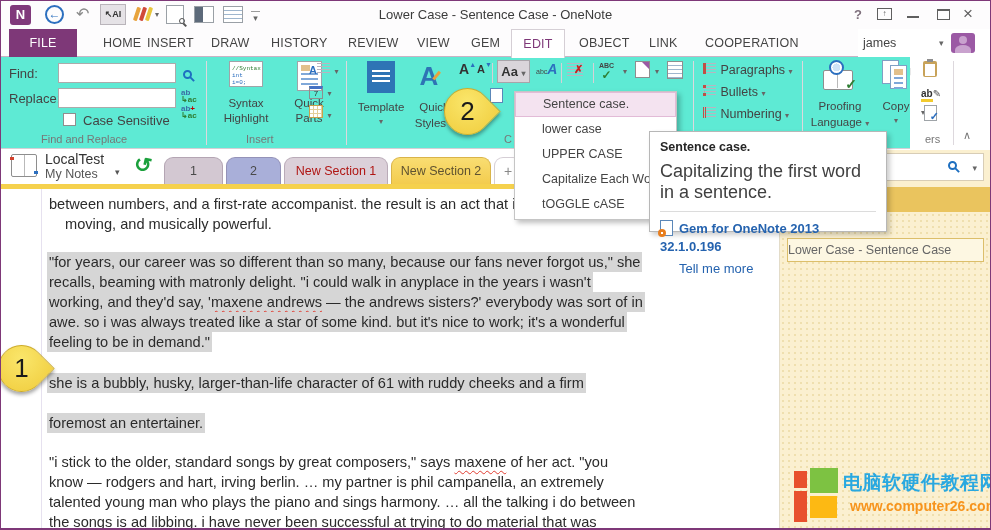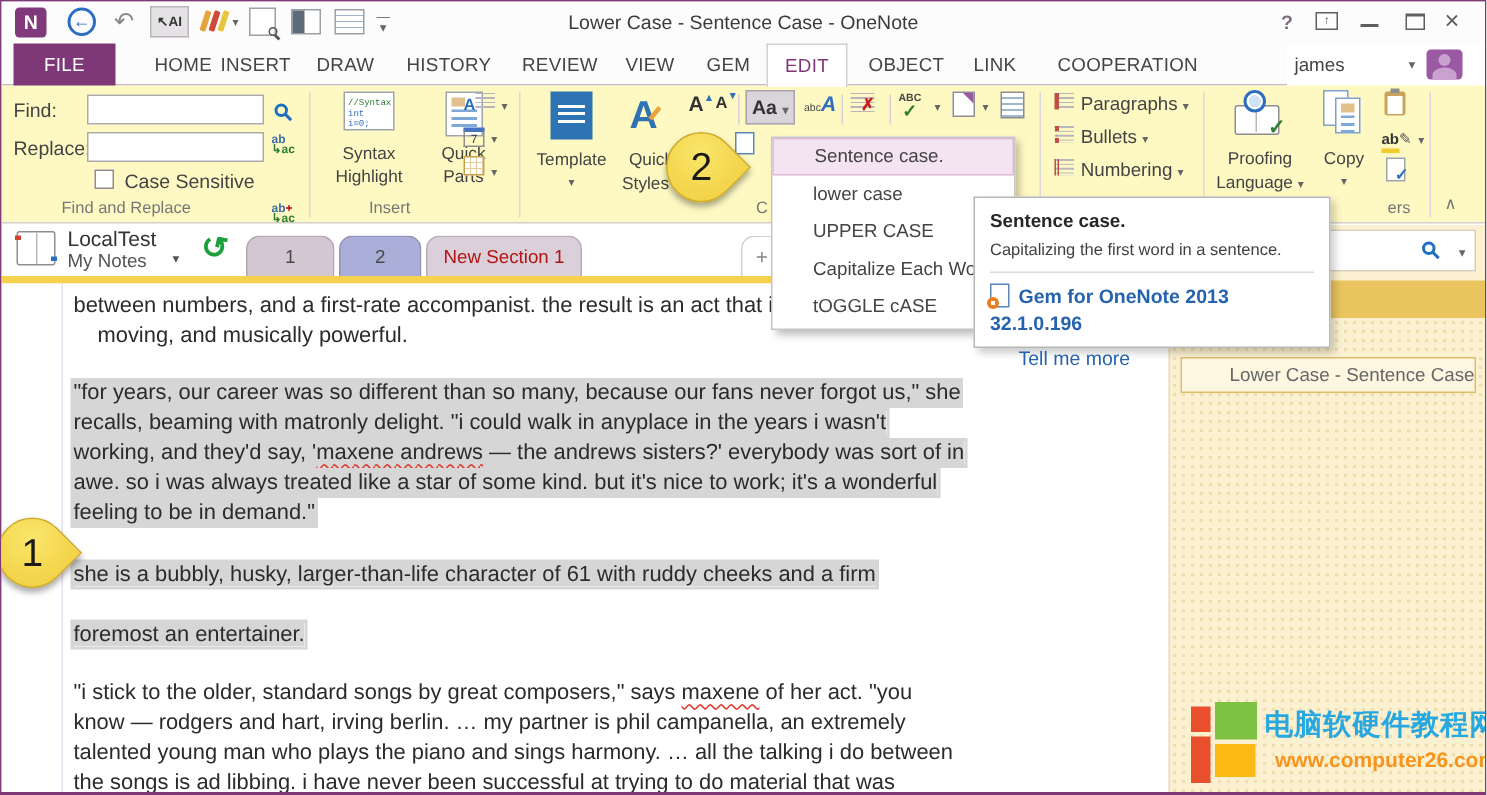--- a/index.html
+++ b/index.html
@@ -43,21 +43,21 @@
     padding:0 10px; letter-spacing:.2px; }
   #tab-file { left:8px; width:68px; background:#7E3878; color:#fff; text-align:center; height:29px; padding:0; }
   #tab-edit { background:#fff; border:1px solid #D5CFD5; border-bottom:none; color:#7E3878; height:29px; z-index:3; text-align:center; }
   #user-name { left:862px; top:0; line-height:28px; font-size:12.5px; color:#444; }
   #user-caret { left:938px; top:0; line-height:28px; font-size:9px; color:#666; }
   #avatar { left:950px; top:4px; width:24px; height:20px; background:#9B59A4; border-radius:3px; overflow:hidden; }
   #avatar::before { content:""; position:absolute; left:8px; top:3px; width:8px; height:8px; border-radius:50%; background:#C9A2CE; }
   #avatar::after { content:""; position:absolute; left:4px; top:12px; width:16px; height:10px; border-radius:50% 50% 0 0; background:#C9A2CE; }
 
   
-  #ribbon { left:0; top:56px; width:989px; height:92px; background:#fef9c3; border-bottom:1px solid #D5CFD5; }
+  #ribbon { left:0; top:56px; width:909px; height:92px; background:#5eead4; border-bottom:1px solid #D5CFD5; }
   .gdiv { position:absolute; top:4px; width:1px; height:84px; background:#DDD8DD; }
   .glabel { position:absolute; top:76px; font-size:11px; color:#777; text-align:center; white-space:nowrap; }
   .rinput { position:absolute; height:20px; border:1px solid #ABABAB; background:#fff; font-size:12px; padding:0 4px; width:118px; }
   .mag { display:inline-block; width:9px; height:9px; border:2px solid #1E6FC0; border-radius:50%; position:relative; }
   .mag::after { content:""; position:absolute; width:6px; height:2px; background:#1E6FC0; transform:rotate(45deg); right:-5px; bottom:-3px; }
   .mag-s { display:inline-block; width:6px; height:6px; border:1.5px solid #555; border-radius:50%; position:relative; }
   .mag-s::after { content:""; position:absolute; width:4px; height:1.5px; background:#555; transform:rotate(45deg); right:-3px; bottom:-2px; }
   .chk { position:absolute; width:13px; height:13px; border:1px solid #8E8E8E; background:#fff; }
   .abac { font-size:8px; line-height:7px; font-weight:bold; text-align:left; }
   .abac .t { color:#3A6EA5; } .abac .b { color:#2E7D32; } .abac .p { color:#C00000; }
@@ -71,21 +71,21 @@
   
   #case-menu { left:513px; top:90px; width:163px; height:129px; background:#fff; border:1px solid #C5C5C5;
     box-shadow:3px 3px 5px rgba(0,0,0,.25); z-index:30; }
   .menu-item { position:relative; height:25px; line-height:25px; padding-left:27px; font-size:12.5px; color:#444; white-space:nowrap; overflow:hidden; }
   .menu-item.hl { background:#F4E3F0; border:1px solid #E2BBD7; line-height:23px; }
 
   
   #tooltip { left:648px; top:130px; width:238px; height:101px; background:#fff; border:1px solid #B7B7B7;
     box-shadow:3px 3px 5px rgba(0,0,0,.2); z-index:40; padding:8px 10px; }
   #tooltip .tt-title { font-size:12.5px; font-weight:bold; color:#262626; }
-  #tooltip .tt-desc { font-size:11px; color:#404040; margin-top:7px; }
+  #tooltip .tt-desc { font-size:18px; color:#404040; margin-top:7px; }
   #tooltip hr { border:none; border-top:1px solid #DCDCDC; margin:8px 0 7px; }
   #gem-doc { display:inline-block; position:relative; width:13px; height:16px; border:1px solid #5B87B8; background:#fff; vertical-align:-3px; margin-right:6px; }
   #gem-doc::after { content:""; position:absolute; left:-3px; bottom:-2px; width:8px; height:8px; border-radius:50%;
     background:radial-gradient(circle, #fff 0 1.5px, #E87E1E 1.5px); }
   .tt-link { font-size:13px; color:#2563AF; }
   #tt-product { font-weight:bold; }
   #tt-more { margin-left:19px; display:inline-block; margin-top:6px; }
 
   
   #navbar { left:0; top:149px; width:778px; height:34px; background:#fff; }
@@ -114,21 +114,21 @@
     text-decoration-thickness:1px; text-underline-offset:3px; }
 
   
   #rightpanel { left:778px; top:149px; width:211px; height:379px; background:#FBF0D0; border-left:1px solid #E3DCC9; }
   #rp-dots { position:absolute; left:0; top:62px; right:0; bottom:0;
     background-image:radial-gradient(circle, #EFDFAE 1px, transparent 1.3px); background-size:6px 6px; }
   #search-box { position:absolute; left:7px; top:3px; width:197px; height:28px; background:#fff; border:1px solid #D8CDB6; }
   #search-caret { position:absolute; right:6px; top:9px; font-size:9px; color:#666; }
   #rp-band { position:absolute; left:0; top:37px; width:211px; height:25px; background:#EAC45E; }
   #page-item { position:absolute; left:7px; top:88px; width:197px; height:24px; background:#FDF7E2;
-    border:1px solid #DCBE6A; font-size:12.5px; color:#666; text-align:right; line-height:22px; }
+    border:1px solid #DCBE6A; font-size:12.5px; color:#666; text-align:left; line-height:22px; }
 
   
   #watermark { left:791px; top:464px; width:198px; height:62px; z-index:5; }
   .wm-pane { position:absolute; }
   #wm-text { position:absolute; left:51px; top:5px; font-size:19px; font-weight:bold; color:#29A8E0; letter-spacing:0.5px; white-space:nowrap; }
   #wm-url { position:absolute; left:58px; top:33px; font-size:14px; font-weight:bold; color:#F7941D; white-space:nowrap; }
 
   
   .callout { position:absolute; width:47px; height:47px; border-radius:50% 0 50% 50%;
     background:radial-gradient(circle at 35% 35%, #FAE66B, #F0CC3C); border:1px solid #CDAC2C;
@@ -198,21 +198,21 @@
   <div id="ribbon" class="ab">
 
     <span class="ab txt" style="left:8px;top:9px;">Find:</span>
     <input class="rinput" style="left: 57px; top: 6px;">
     <span class="ab" style="left:182px;top:8px;"><span class="mag"></span></span>
     <span class="ab txt" style="left:8px;top:34px;">Replace:</span>
     <input class="rinput" style="left: 57px; top: 31px;">
     <span class="ab abac" style="left:180px;top:32px;"><span class="t">ab</span><br><span class="b">↳ac</span></span>
     <span class="chk" style="left:62px;top:56px;"></span>
     <span class="ab txt" style="left:82px;top:56px;">Case Sensitive</span>
-    <span class="ab abac" style="left:180px;top:48px;margin-top:30px;"><span class="t">ab</span><span class="p">+</span><br><span class="b">↳ac</span></span>
+    <span class="ab abac" style="left:180px;top:48px;"><span class="t">ab</span><span class="p">+</span><br><span class="b">↳ac</span></span>
     <span class="glabel" style="left:40px;">Find and Replace</span>
     <span class="gdiv" style="left:205px;"></span>
 
     <div class="ab" style="left:212px;top:4px;width:66px;text-align:center;">
       <span class="doc-ic" style="display:inline-block;width:34px;height:26px;font-family:'Liberation Mono',monospace;font-size:6px;line-height:7px;text-align:left;padding:3px 2px;">
         <span style="color:#2E7D32;">//Syntax</span><br>
         <span style="color:#2C6FBF;">int i=0;</span>
       </span>
       <div class="bigbtn-label" style="left:0;right:0;top:36px;">Syntax</div>
       <div class="bigbtn-label" style="left:0;right:0;top:51px;">Highlight</div>
@@ -315,20 +315,21 @@
 
   <div id="navbar" class="ab">
     <div id="nb-icon" class="ab"></div>
     <div id="nb-name" class="ab">LocalTest</div>
     <div id="nb-list" class="ab">My Notes</div>
     <div id="nb-caret" class="ab">▾</div>
     <div id="sync-arrow" class="ab">↺</div>
     <div id="sec-1" class="sec-tab">1</div>
     <div id="sec-2" class="sec-tab">2</div>
     <div id="sec-ns1" class="sec-tab">New Section 1</div>
+    <div id="sec-ns2" class="sec-tab">New Section 2</div>
     <div id="sec-add" class="sec-tab">+</div>
   </div>
   <div id="section-band" class="ab"></div>
 
   <div id="content" class="ab"></div>
   <div id="margin-guide" class="ab"></div>
 
   <div class="tline" style="top:193px;"><span>between numbers, and a first-rate accompanist. the result is an act that is</span></div>
   <div class="tline" style="top:213px;margin-left:16px;"><span>moving, and musically powerful.</span></div>
 

